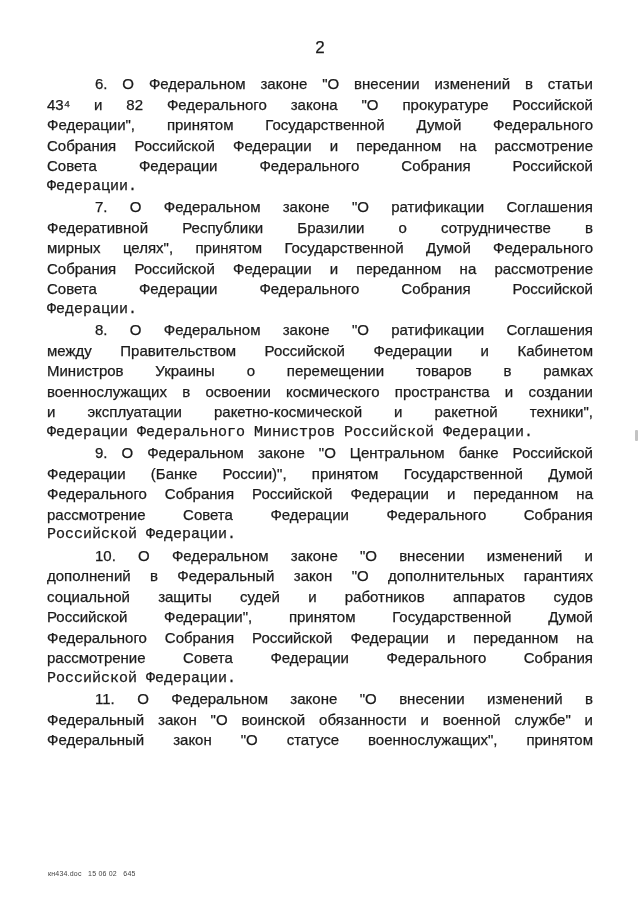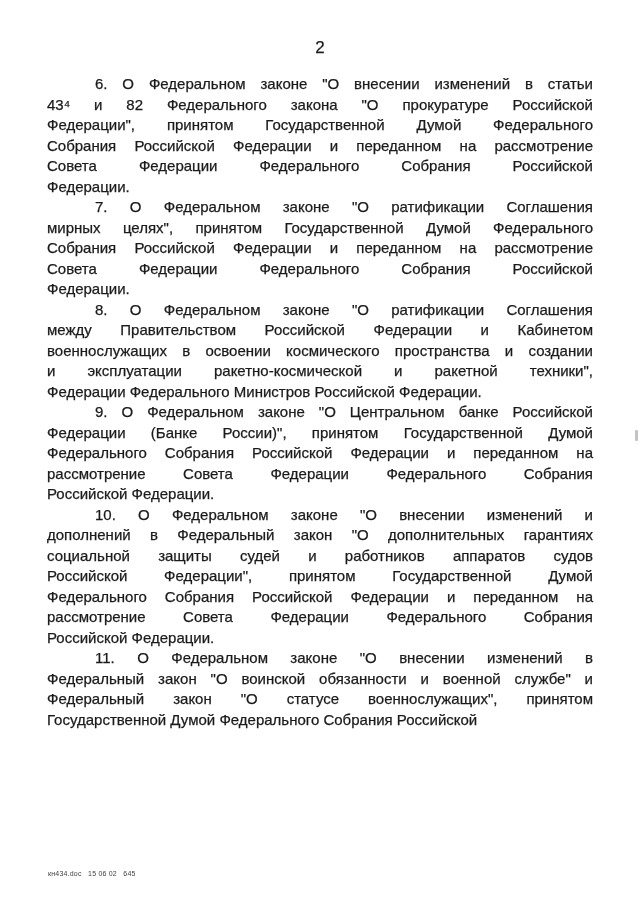--- a/index.html
+++ b/index.html
@@ -26,20 +26,21 @@
   }
   .paragraph { margin: 0; }
   .line {
     text-align: justify;
     text-align-last: justify;
   }
   .line.first { text-indent: 48px; }
   .line.last {
     text-align: center;
     text-align-last: left;
+    font-family: Liberation Mono, monospace;
   }
   .footer-note {
     position: absolute;
     left: 48px; top: 869px;
     font-size: 7px;
     line-height: 9px;
     color: #3f3f3f;
     -webkit-text-stroke: 0;
     white-space: pre;
     letter-spacing: 0.2px;
@@ -62,28 +63,30 @@
     <div class="paragraph">
       <div class="line first">6. О Федеральном законе "О внесении изменений в статьи</div>
       <div class="line">43⁴ и 82 Федерального закона "О прокуратуре Российской</div>
       <div class="line">Федерации", принятом Государственной Думой Федерального</div>
       <div class="line">Собрания Российской Федерации и переданном на рассмотрение</div>
       <div class="line">Совета Федерации Федерального Собрания Российской</div>
       <div class="line last">Федерации.</div>
     </div>
     <div class="paragraph">
       <div class="line first">7. О Федеральном законе "О ратификации Соглашения</div>
+      <div class="line">Федеративной Республики Бразилии о сотрудничестве в</div>
       <div class="line">мирных целях", принятом Государственной Думой Федерального</div>
       <div class="line">Собрания Российской Федерации и переданном на рассмотрение</div>
       <div class="line">Совета Федерации Федерального Собрания Российской</div>
       <div class="line last">Федерации.</div>
     </div>
     <div class="paragraph">
       <div class="line first">8. О Федеральном законе "О ратификации Соглашения</div>
       <div class="line">между Правительством Российской Федерации и Кабинетом</div>
+      <div class="line">Министров Украины о перемещении товаров в рамках</div>
       <div class="line">военнослужащих в освоении космического пространства и создании</div>
       <div class="line">и эксплуатации ракетно-космической и ракетной техники",</div>
       <div class="line last">Федерации Федерального Министров Российской Федерации.</div>
     </div>
     <div class="paragraph">
       <div class="line first">9. О Федеральном законе "О Центральном банке Российской</div>
       <div class="line">Федерации (Банке России)", принятом Государственной Думой</div>
       <div class="line">Федерального Собрания Российской Федерации и переданном на</div>
       <div class="line">рассмотрение Совета Федерации Федерального Собрания</div>
       <div class="line last">Российской Федерации.</div>
@@ -94,19 +97,18 @@
       <div class="line">социальной защиты судей и работников аппаратов судов</div>
       <div class="line">Российской Федерации", принятом Государственной Думой</div>
       <div class="line">Федерального Собрания Российской Федерации и переданном на</div>
       <div class="line">рассмотрение Совета Федерации Федерального Собрания</div>
       <div class="line last">Российской Федерации.</div>
     </div>
     <div class="paragraph">
       <div class="line first">11. О Федеральном законе "О внесении изменений в</div>
       <div class="line">Федеральный закон "О воинской обязанности и военной службе" и</div>
       <div class="line">Федеральный закон "О статусе военнослужащих", принятом</div>
-      <div class="line last">Государственной Думой Федерального Собрания Российской</div>
     </div>
   </div>
 
 <div class="footer-note">кн434.doc   15 06 02   645</div>
 
 <div class="scan-artifact"></div>
 
 </body></html>

